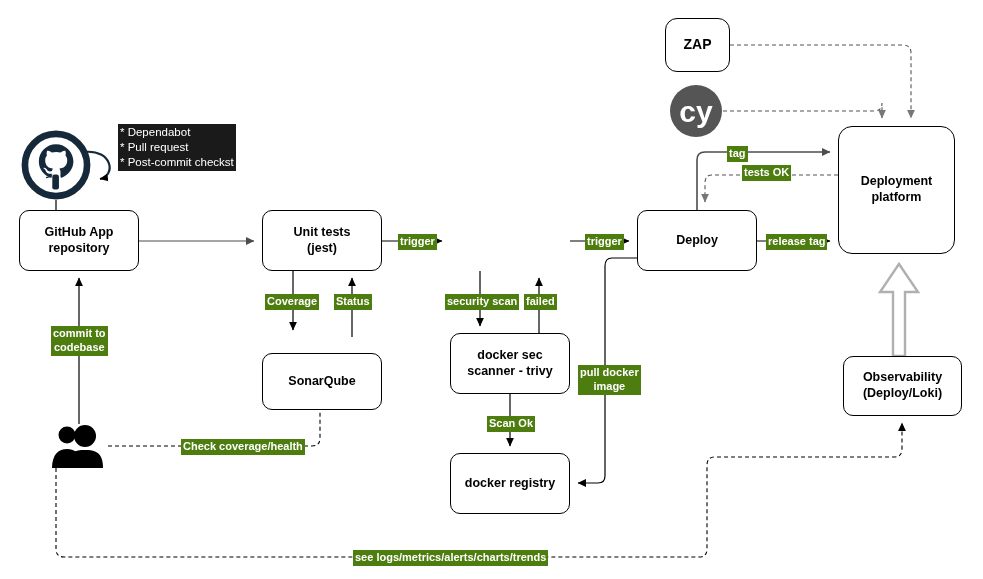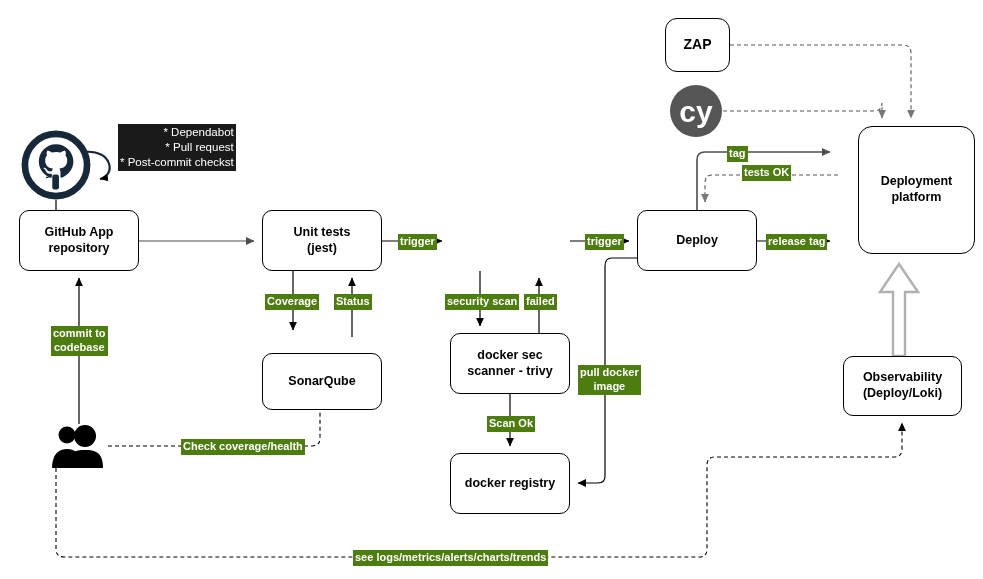--- a/index.html
+++ b/index.html
@@ -15,21 +15,21 @@
     display:flex;
     align-items:center;
     justify-content:center;
     text-align:center;
     font-weight:bold;
     font-size:12.5px;
     color:#000000;
     line-height:1.25;
     white-space:pre-line;
   }
-  .node.platform{border-color:#000;border-radius:14px;font-size:12.5px;margin-left:20px;}
+  .node.platform{border-color:#000;border-radius:14px;font-size:12.5px;}
   .node.zap{font-size:14px;font-weight:bold;border-radius:12px;}
 
   .edge-label{
     position:absolute;
     background:#4d7c0f;
     color:#ffffff;
     font-size:11px;
     line-height:1.25;
     padding:1px 2px;
     white-space:pre-line;
@@ -41,21 +41,20 @@
 
   .note{
     position:absolute;
     background:#1a1a1a;
     color:#ffffff;
     font-size:11.5px;
     line-height:1.30;
     padding:1px 2px;
     white-space:pre-line;
     z-index:6;
-    text-align:right;
   }
 
   svg.wires{position:absolute;left:0;top:0;width:983px;height:579px;overflow:visible;}
 
   .gh-logo{position:absolute;left:19px;top:128px;width:74px;height:74px;}
   .cy-logo{position:absolute;left:669px;top:84px;width:54px;height:54px;}
   .people-icon{position:absolute;left:50px;top:424px;width:58px;height:44px;}
 </style>
 </head>
 <body>

